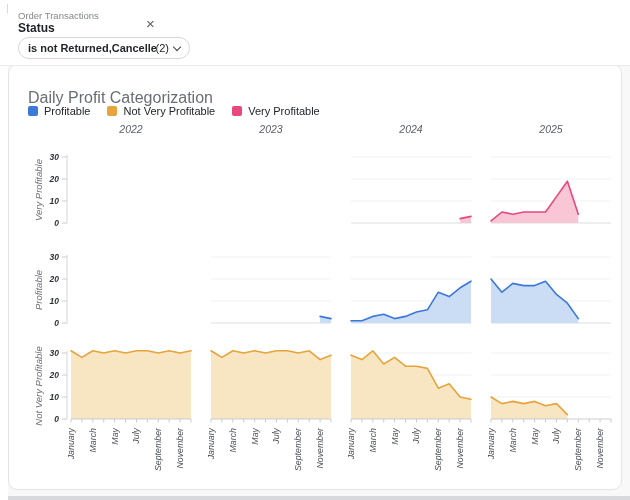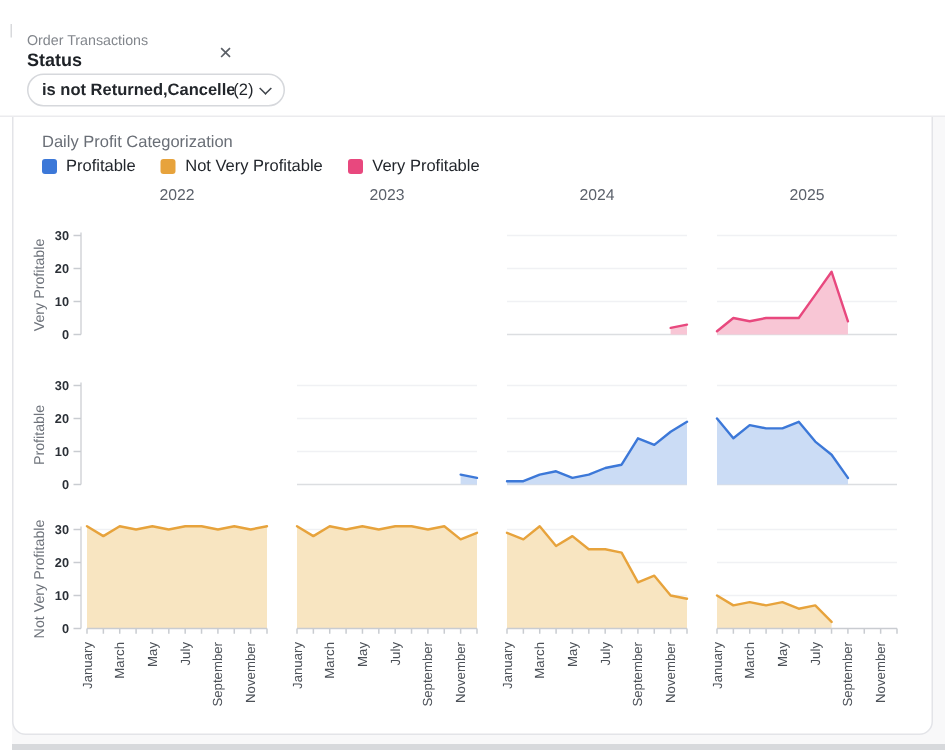--- a/index.html
+++ b/index.html
@@ -1,42 +1,42 @@
 <!DOCTYPE html>
 <html><head>
 <meta charset="utf-8">
 <style>
   * { margin:0; padding:0; box-sizing:border-box; }
   html,body { width:630px; height:500px; overflow:hidden; background:#ffffff;
               font-family:"Liberation Sans", sans-serif; }
-  .topbar { position:absolute; left:0; top:16px; width:630px; height:62px;
+  .topbar { position:absolute; left:0; top:4px; width:630px; height:62px;
             background:#ffffff; border-bottom:1px solid #ebebee; z-index:3; }
   .pane-tick { position:absolute; left:7px; top:0; width:1px; height:9px; background:#d8d9dc; }
   .filter-source { position:absolute; left:18px; top:6px; font-size:9.5px; color:#82868c; }
   .filter-field  { position:absolute; left:18px; top:17px; font-size:12px; font-weight:bold; color:#1d2126; }
   .filter-close  { position:absolute; left:146px; top:12px; font-size:15px; color:#5a5f66;
                    cursor:pointer; line-height:1; background:none; border:none;
                    font-family:"Liberation Sans", sans-serif; }
   .filter-pill { position:absolute; left:18px; top:33px; width:172px; height:22px;
                  border:1px solid #d6d8dc; border-radius:11px; background:#fff;
                  display:flex; align-items:center; padding:0 9px; cursor:pointer; }
   .pill-value { flex:1; font-size:11px; color:#22262b; font-weight:bold; white-space:nowrap;
                 overflow:hidden; }
   .pill-count { font-size:11px; color:#22262b; margin-right:5px; }
   .chev { width:6px; height:6px; border-right:1.4px solid #3e434a; border-bottom:1.4px solid #3e434a;
           transform:rotate(45deg); margin-top:-3px; }
   .canvas-bg { position:absolute; left:8px; top:62px; width:622px; height:438px; background:#f8f8f9; }
   .card { position:absolute; left:8px; top:64px; width:614px; height:426px;
           background:#ffffff; border:1px solid #e3e4e8; border-radius:9px; z-index:2; }
-  .card-title { position:absolute; left:19px; top:24px; font-size:11px; color:#696e76; }
+  .card-title { position:absolute; left:19px; top:24px; font-size:16px; color:#696e76; }
   .legend { position:absolute; left:19px; top:40px; display:flex; gap:17px; }
   .legend-item { display:flex; align-items:center; gap:6px; cursor:pointer; }
   .legend-swatch { width:10px; height:10px; border-radius:2px; display:inline-block; }
   .legend-label { font-size:11px; color:#22262c; }
-  .chart-wrap { position:absolute; left:9px; top:54px; width:586px; height:366px; }
+  .chart-wrap { position:absolute; left:22px; top:54px; width:586px; height:366px;font-style:italic; }
   .bottom-strip { position:absolute; left:8px; top:496px; width:622px; height:4px;
                   background:#d7d9dc; z-index:4; }
   svg text { font-family:"Liberation Sans", sans-serif; }
 </style>
 </head>
 <body>
 
 <div class="topbar">
   <div class="pane-tick"></div>
   <div class="filter-source">Order Transactions</div>

